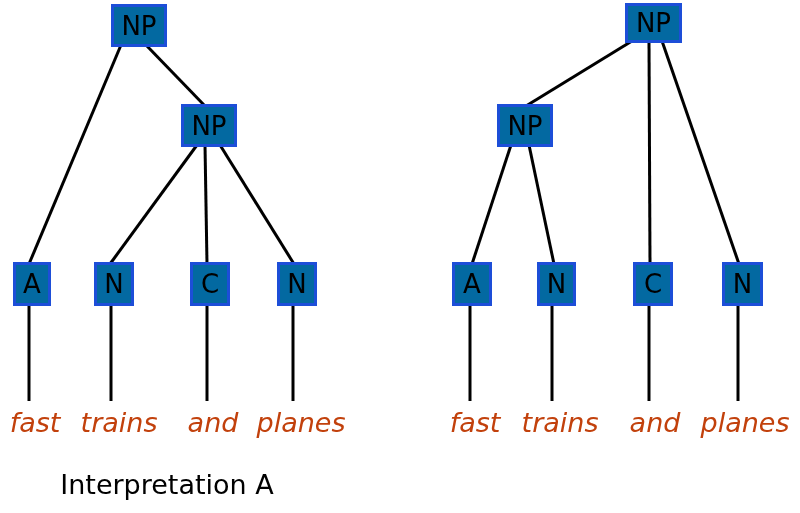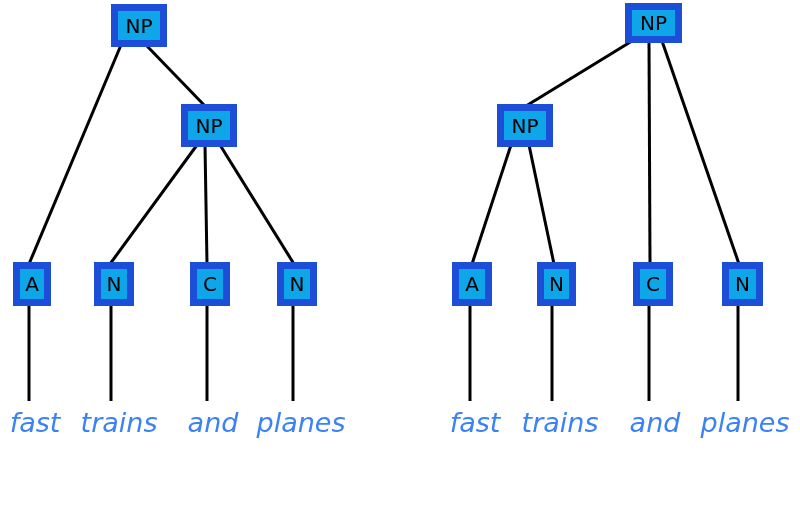--- a/index.html
+++ b/index.html
@@ -17,38 +17,38 @@
     overflow: hidden;
   }
   .edges {
     position: absolute;
     left: 0;
     top: 0;
   }
   .node {
     position: absolute;
     box-sizing: border-box;
-    border: 7px solid #1d4ed8;
-    background: #0ea5e9;
+    border: 3px solid #1d4ed8;
+    background: #0369a1;
     display: flex;
     align-items: center;
     justify-content: center;
-    font-size: 20px;
+    font-size: 26px;
     line-height: 1;
     color: #000000;
   }
   .word {
     position: absolute;
     top: 407px;
     transform: translateX(-50%);
     font-style: italic;
     font-size: 27px;
     line-height: 1.2;
     white-space: nowrap;
-    color: #3b82f6;
+    color: #c2410c;
   }
   .caption {
     position: absolute;
     top: 469px;
     transform: translateX(-50%);
     font-size: 27px;
     line-height: 1.2;
     white-space: nowrap;
     color: #000000;
   }
@@ -89,20 +89,21 @@
   <div class="node" style="left:13px;  top:262px; width:38px; height:44px;">A</div>
   <div class="node" style="left:94px;  top:262px; width:40px; height:44px;">N</div>
   <div class="node" style="left:190px; top:262px; width:40px; height:44px;">C</div>
   <div class="node" style="left:277px; top:262px; width:40px; height:44px;">N</div>
 
   <div class="word" style="left:35px;">fast</div>
   <div class="word" style="left:119px;">trains</div>
   <div class="word" style="left:213px;">and</div>
   <div class="word" style="left:301px;">planes</div>
 
+  <div class="caption" style="left:167px;">Interpretation A</div>
 
   <div class="node" style="left:625px; top:3px;   width:57px; height:40px;">NP</div>
   <div class="node" style="left:497px; top:104px; width:56px; height:43px;">NP</div>
 
   <div class="node" style="left:452px; top:262px; width:40px; height:44px;">A</div>
   <div class="node" style="left:537px; top:262px; width:39px; height:44px;">N</div>
   <div class="node" style="left:633px; top:262px; width:40px; height:44px;">C</div>
   <div class="node" style="left:722px; top:262px; width:41px; height:44px;">N</div>
 
   <div class="word" style="left:475px;">fast</div>

